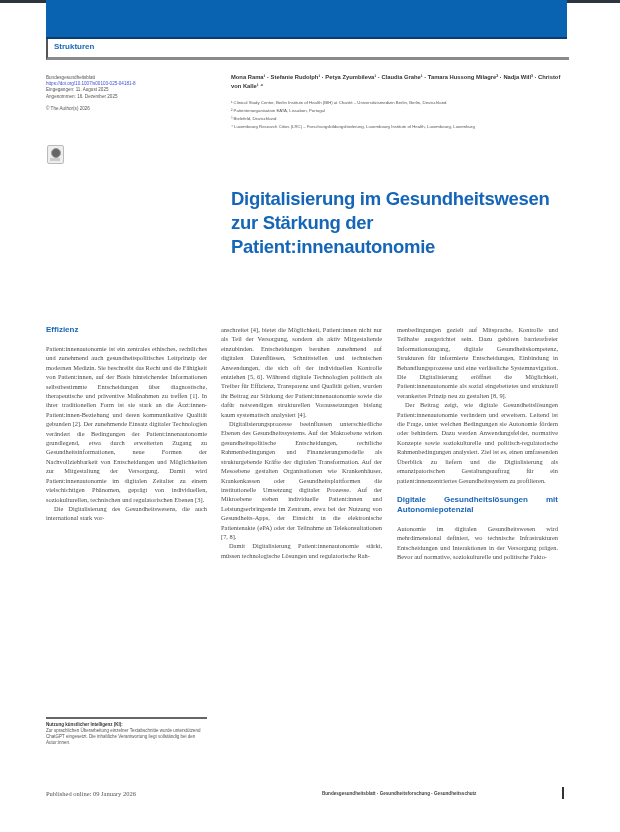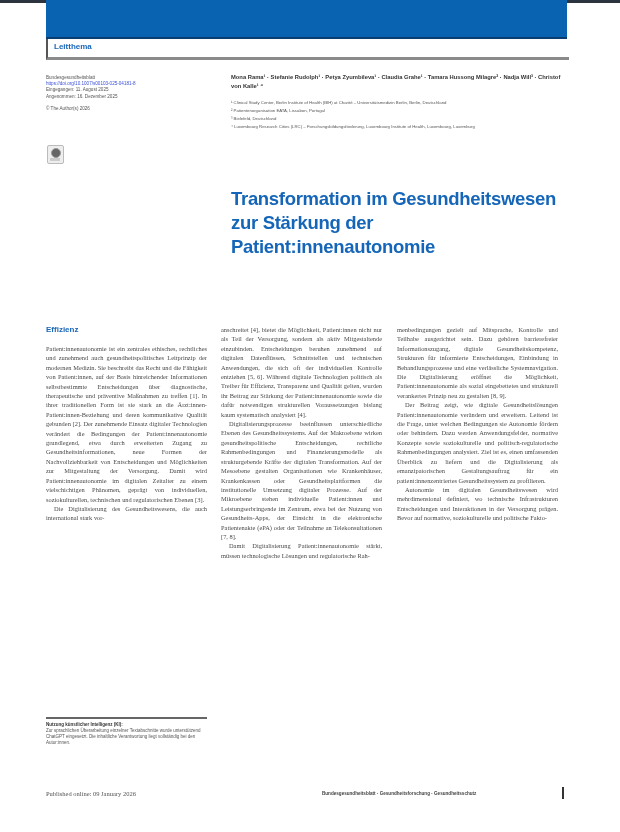--- a/index.html
+++ b/index.html
@@ -44,57 +44,58 @@
   .runfoot { position:absolute; left:322px; top:791px; font-family:"Liberation Sans", sans-serif;
              font-size:4.6px; font-weight:bold; color:#444; }
   .pagebar { position:absolute; left:562px; top:787px; width:2px; height:12px; background:#333; }
 </style>
 </head>
 <body>
 
 <div class="topline"></div>
 <div class="bluebar"></div>
 <div class="leit">
-  <span>Leitthema</span>
+  <span>Strukturen</span>
 </div>
 
 <div class="meta">
   <div>Bundesgesundheitsblatt</div>
   <div class="doi">https://doi.org/10.1007/s00103-025-04181-8</div>
   <div>Eingegangen: 11. August 2025</div>
   <div>Angenommen: 16. Dezember 2025</div>
   <div class="copy">© The Author(s) 2026</div>
 </div>
 <div class="oa-icon"></div>
 
 <div class="authors">Mona Rama¹ · Stefanie Rudolph¹ · Petya Zyumbileva¹ · Claudia Grahe¹ · Tamara Hussong Milagre² · Nadja Will³ · Christof von Kalle¹ ⁴</div>
 <div class="affil">
   <div>¹ Clinical Study Center, Berlin Institute of Health (BIH) at Charité – Universitätsmedizin Berlin, Berlin, Deutschland</div>
   <div>² Patientenorganisation EATA, Lissabon, Portugal</div>
   <div>³ Bielefeld, Deutschland</div>
   <div>⁴ Luxembourg Research Cities (LRC) – Forschungsbildungsförderung, Luxembourg Institute of Health, Luxembourg, Luxemburg</div>
 </div>
 
-<div class="title">Transformation im Gesundheitswesen zur Stärkung der Patient:innenautonomie</div>
+<div class="title">Digitalisierung im Gesundheitswesen zur Stärkung der Patient:innenautonomie</div>
 
 <div class="col col1">
   <div class="h2">Effizienz</div>
   <p>Patient:innenautonomie ist ein zentrales ethisches, rechtliches und zunehmend auch gesundheitspolitisches Leitprinzip der modernen Medizin. Sie beschreibt das Recht und die Fähigkeit von Patient:innen, auf der Basis hinreichender Informationen selbstbestimmte Entscheidungen über diagnostische, therapeutische und präventive Maßnahmen zu treffen [1]. In ihrer traditionellen Form ist sie stark an die Ärzt:innen-Patient:innen-Beziehung und deren kommunikative Qualität gebunden [2]. Der zunehmende Einsatz digitaler Technologien verändert die Bedingungen der Patient:innenautonomie grundlegend, etwa durch erweiterten Zugang zu Gesundheitsinformationen, neue Formen der Nachvollziehbarkeit von Entscheidungen und Möglichkeiten zur Mitgestaltung der Versorgung. Damit wird Patient:innenautonomie im digitalen Zeitalter zu einem vielschichtigen Phänomen, geprägt von individuellen, soziokulturellen, technischen und regulatorischen Ebenen [3].</p>
   <p>Die Digitalisierung des Gesundheitswesens, die auch international stark vor-</p>
 </div>
 
 <div class="col col2">
   <p>anschreitet [4], bietet die Möglichkeit, Patient:innen nicht nur als Teil der Versorgung, sondern als aktiv Mitgestaltende einzubinden. Entscheidungen beruhen zunehmend auf digitalen Datenflüssen, Schnittstellen und technischen Anwendungen, die sich oft der individuellen Kontrolle entziehen [5, 6]. Während digitale Technologien politisch als Treiber für Effizienz, Transparenz und Qualität gelten, wurden ihr Beitrag zur Stärkung der Patient:innenautonomie sowie die dafür notwendigen strukturellen Voraussetzungen bislang kaum systematisch analysiert [4].</p>
   <p>Digitalisierungsprozesse beeinflussen unterschiedliche Ebenen des Gesundheitssystems. Auf der Makroebene wirken gesundheitspolitische Entscheidungen, rechtliche Rahmenbedingungen und Finanzierungsmodelle als strukturgebende Kräfte der digitalen Transformation. Auf der Mesoebene gestalten Organisationen wie Krankenhäuser, Krankenkassen oder Gesundheitsplattformen die institutionelle Umsetzung digitaler Prozesse. Auf der Mikroebene stehen individuelle Patient:innen und Leistungserbringende im Zentrum, etwa bei der Nutzung von Gesundheits-Apps, der Einsicht in die elektronische Patientenakte (ePA) oder der Teilnahme an Telekonsultationen [7, 8].</p>
   <p>Damit Digitalisierung Patient:innenautonomie stärkt, müssen technologische Lösungen und regulatorische Rah-</p>
 </div>
 
 <div class="col col3">
   <p>menbedingungen gezielt auf Mitsprache, Kontrolle und Teilhabe ausgerichtet sein. Dazu gehören barrierefreier Informationszugang, digitale Gesundheitskompetenz, Strukturen für informierte Entscheidungen, Einbindung in Behandlungsprozesse und eine verlässliche Systemnavigation. Die Digitalisierung eröffnet die Möglichkeit, Patient:innenautonomie als sozial eingebettetes und strukturell verankertes Prinzip neu zu gestalten [8, 9].</p>
   <p>Der Beitrag zeigt, wie digitale Gesundheitslösungen Patient:innenautonomie verändern und erweitern. Leitend ist die Frage, unter welchen Bedingungen sie Autonomie fördern oder behindern. Dazu werden Anwendungsfelder, normative Konzepte sowie soziokulturelle und politisch-regulatorische Rahmenbedingungen analysiert. Ziel ist es, einen umfassenden Überblick zu liefern und die Digitalisierung als emanzipatorischen Gestaltungsauftrag für ein patient:innenzentriertes Gesundheitssystem zu profilieren.</p>
+  <div class="h2" style="margin-top:10px;">Digitale Gesundheitslösungen mit Autonomiepotenzial</div>
   <p>Autonomie im digitalen Gesundheitswesen wird mehrdimensional definiert, wo technische Infrastrukturen Entscheidungen und Interaktionen in der Versorgung prägen. Bevor auf normative, soziokulturelle und politische Fakto-</p>
 </div>
 
 <div class="footnote">
   <div class="fn-title">Nutzung künstlicher Intelligenz (KI):</div>
   <div>Zur sprachlichen Überarbeitung einzelner Textabschnitte wurde unterstützend ChatGPT eingesetzt. Die inhaltliche Verantwortung liegt vollständig bei den Autor:innen.</div>
 </div>
 
 <div class="published">Published online: 09 January 2026</div>
 <div class="runfoot">Bundesgesundheitsblatt · Gesundheitsforschung · Gesundheitsschutz</div>

